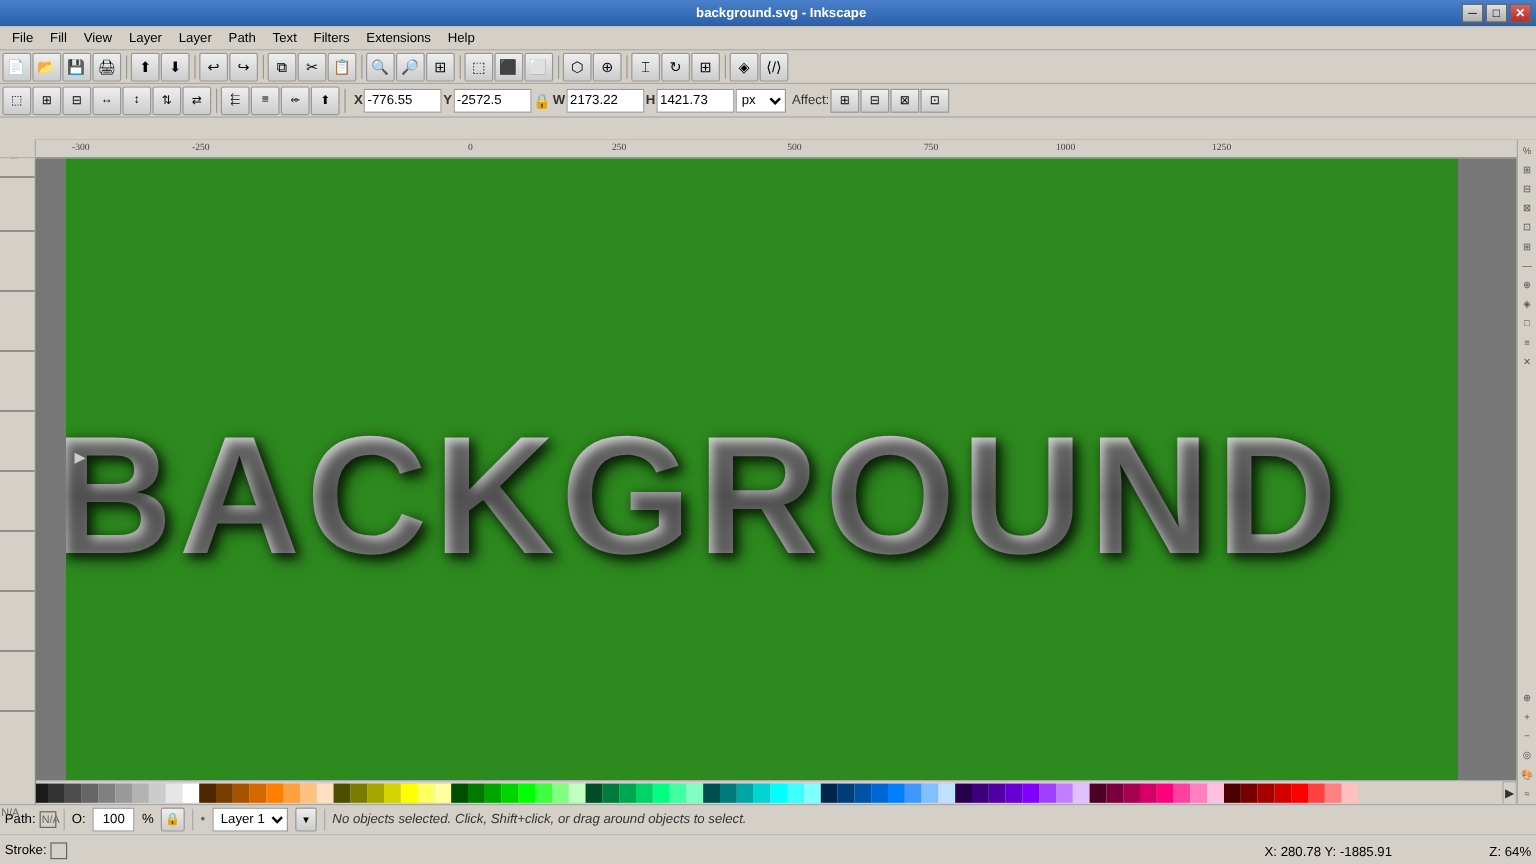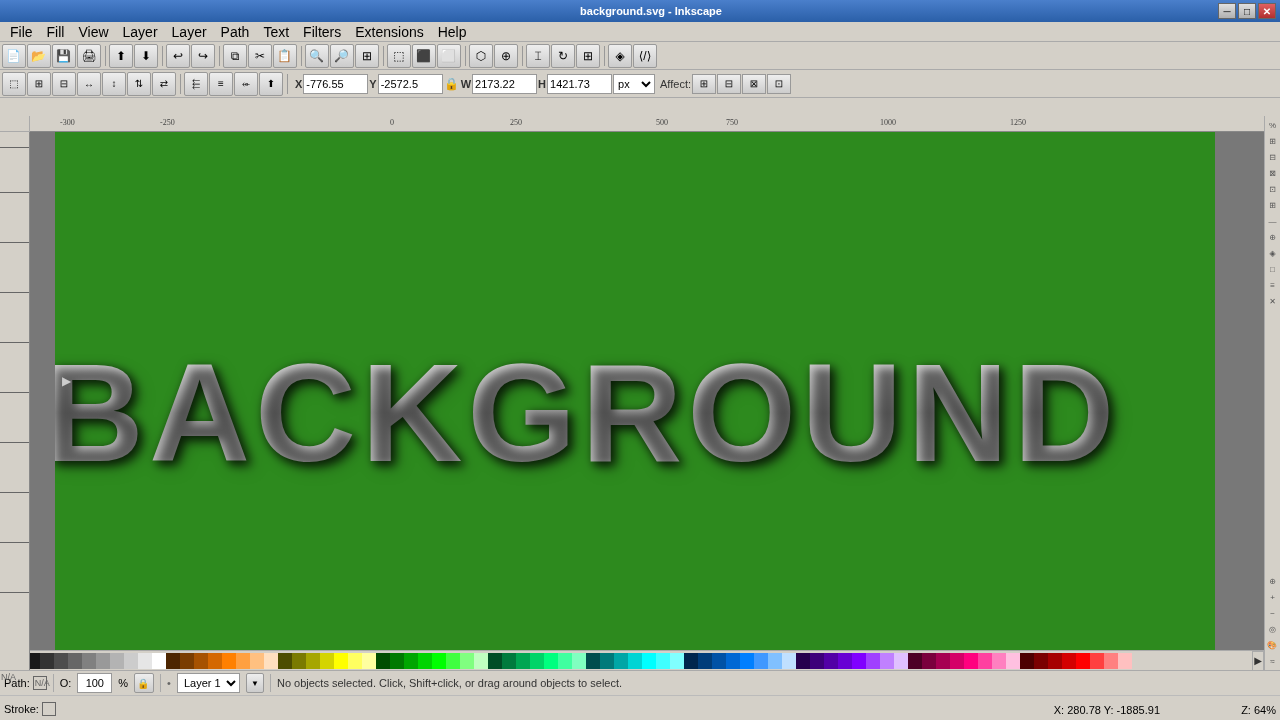--- a/index.html
+++ b/index.html
@@ -32,21 +32,21 @@
       height: 20px;
       display: flex;
       align-items: center;
       padding: 0 4px;
       border-bottom: 1px solid #aaa;
       gap: 2px;
     }
     .menu-item {
       padding: 2px 6px;
       cursor: pointer;
-      font-size: 14px;
+      font-size: 11px;
     }
 
     
     #toolbar1 {
       height: 28px;
       display: flex;
       align-items: center;
       padding: 1px 2px;
       gap: 1px;
       border-bottom: 1px solid #aaa;
@@ -475,21 +475,21 @@
 <div id="ruler-corner"></div>
 
 <div id="ruler-h">
   <div style="position:relative; width:100%; height:100%;">
     <span class="ruler-mark" style="left:30px;">-300</span>
     <span class="ruler-mark" style="left:130px;">-250</span>
     <span class="ruler-mark" style="left:264px;margin-top:26px;">-200</span>
     <span class="ruler-mark" style="left:360px;">0</span>
     <span class="ruler-mark" style="left:480px;">250</span>
     <span class="ruler-mark" style="left:600px;margin-left:26px;">500</span>
-    <span class="ruler-mark" style="left:696px;">750</span>
+    <span class="ruler-mark" style="left:740px;">750</span>
     <span class="ruler-mark" style="left:850px;">1000</span>
     <span class="ruler-mark" style="left:980px;">1250</span>
   </div>
 </div>
 
 <div id="ruler-v">
   <div style="position:relative; width:100%; height:100%;">
     <div style="position:absolute; top:15px; left:0; width:100%; height:1px; background:#666;"></div>
     <div style="position:absolute; top:60px; left:0; width:100%; height:1px; background:#666;"></div>
     <div style="position:absolute; top:110px; left:0; width:100%; height:1px; background:#666;"></div>
@@ -781,21 +781,21 @@
     <input class="opacity-input" value="100" style="">
     <span style="font-size:11px;">%</span>
     <div class="tb-btn" style="width:20px;height:20px;font-size:10px;">🔒</div>
     <div class="status-separator"></div>
     <span style="font-size:11px; color:#666;">•</span>
     <select class="layer-select">
       <option>Layer 1</option>
     </select>
     <div class="tb-btn" style="width:18px;height:20px;font-size:8px;">▼</div>
     <div class="status-separator"></div>
-    <span class="status-text" style="color:#333;">No objects selected. Click, Shift+click, or drag around objects to select.</span>
+    <span class="status-text" style="color:#333;font-style:italic;">No objects selected. Click, Shift+click, or drag around objects to select.</span>
   </div>
   <div id="statusbar-bottom">
     <div class="status-fill">
       <span class="status-text">Stroke:</span>
       <div class="fill-swatch" style="background:transparent;">
         <span style="font-size:9px;color:#666;position:absolute;top:1px;left:1px;">N/A</span>
       </div>
     </div>
     <div style="position:absolute; right:120px; bottom:4px;">
       <span class="status-text">X: 280.78   Y: -1885.91</span>

